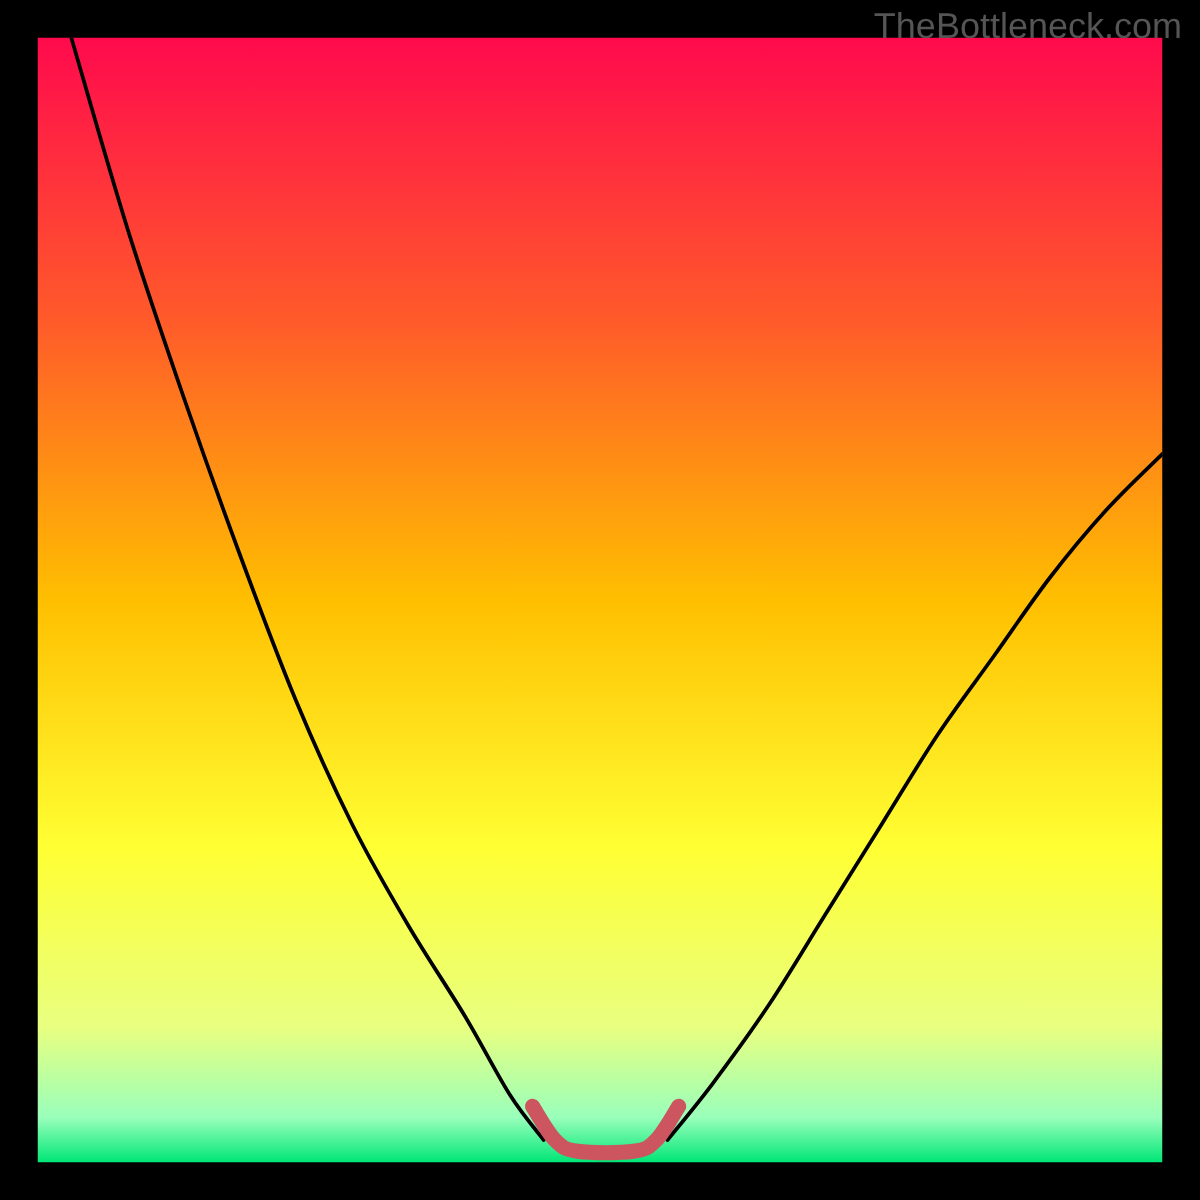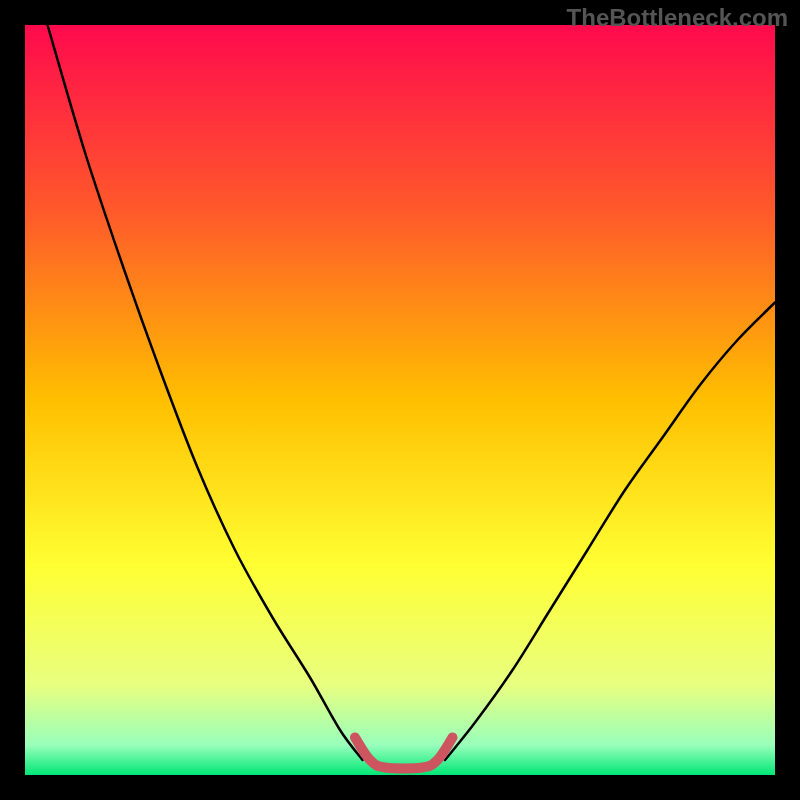--- a/index.html
+++ b/index.html
@@ -16,21 +16,21 @@
     width: 800px;
     height: 800px;
     background: #000;
   }
   .watermark {
     position: absolute;
     top: 4px;
     right: 12px;
     color: #555;
     font-size: 24px;
-    font-weight: 700;
+    font-weight: 400;
     z-index: 10;
   }
   .plot-area {
     position: absolute;
     top: 25px;
     left: 25px;
     width: 750px;
     height: 750px;
   }
   svg {

